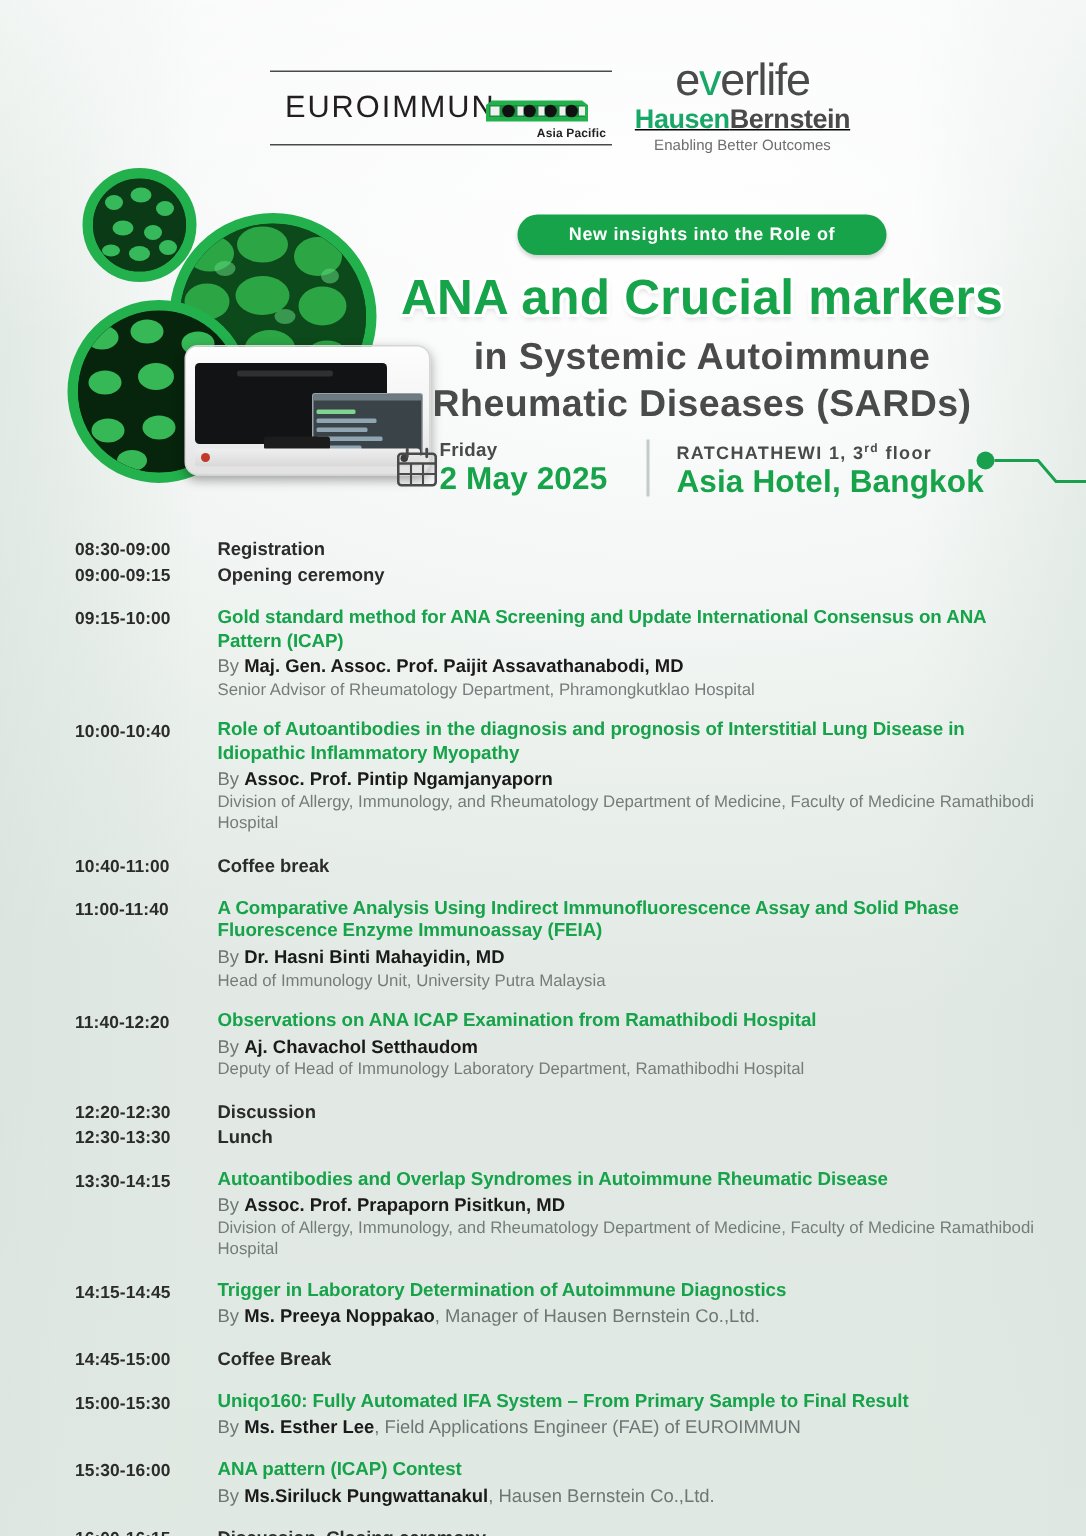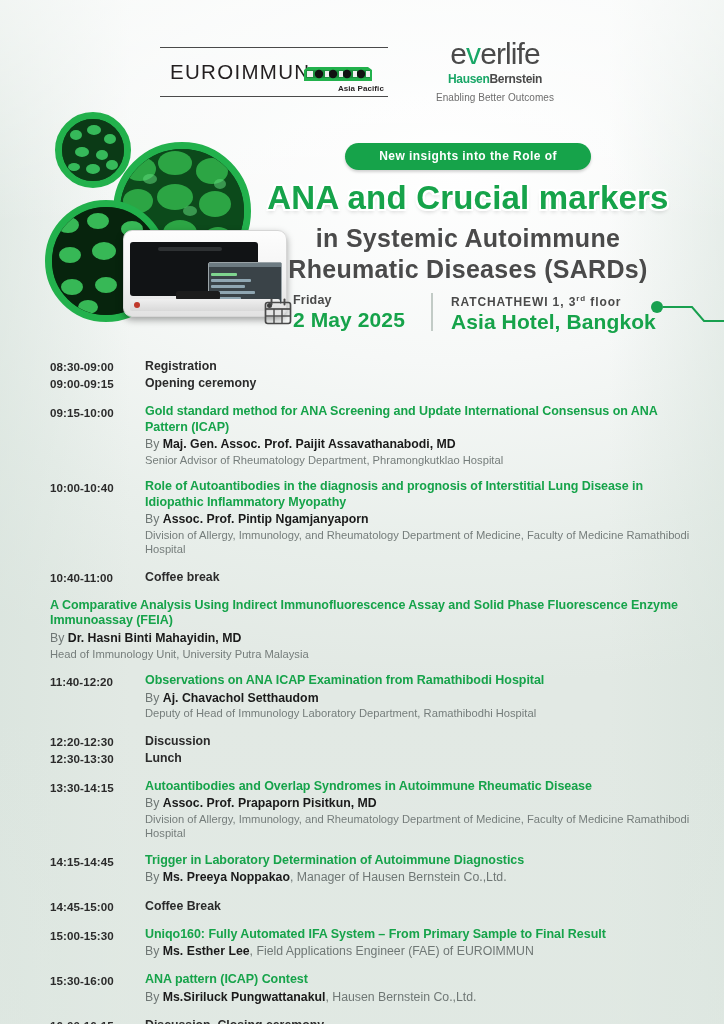--- a/index.html
+++ b/index.html
@@ -43,21 +43,21 @@
   
   #logo-bar {
     position: absolute;
     top: 38px;
     left: 0;
     width: 724px;
     height: 72px;
   }
   .euroimmun-logo {
     position: absolute;
-    left: 160px;
+    left: 180px;
     top: 9px;
     width: 228px;
     height: 56px;
   }
   .eu-rule {
     position: absolute;
     left: 0;
     width: 228px;
     height: 1px;
     background: #4a4a4a;
@@ -102,25 +102,26 @@
   .ev-word {
     font-size: 30px;
     font-weight: normal;
     letter-spacing: -0.9px;
     color: #4a4a4a;
     line-height: 32px;
     white-space: nowrap;
   }
   .ev-v { color: #19a767; }
   .ev-sub {
-    font-size: 12px;
+    font-size: 18px;
     font-weight: bold;
     letter-spacing: -0.3px;
     line-height: 18px;
     white-space: nowrap;
+    text-decoration: underline;
   }
   .ev-hausen { color: #19a767; }
   .ev-bern { color: #4a4a4a; }
   .ev-tag {
     font-size: 10px;
     color: #6d6d6d;
     letter-spacing: .05px;
     margin-top: 4px;
     white-space: nowrap;
   }
@@ -518,20 +519,21 @@
       </div>
       <div class="gap-md"></div>
       <div class="ag-item">
         <div class="ag-time">10:40-11:00</div>
         <div class="ag-body">
           <div class="ag-plain">Coffee break</div>
         </div>
       </div>
       <div class="gap-md"></div>
       <div class="ag-item">
+        <div class="ag-time">11:00-11:40</div>
         <div class="ag-body">
           <div class="ag-title">A Comparative Analysis Using Indirect Immunofluorescence Assay and Solid Phase Fluorescence Enzyme Immunoassay (FEIA)</div>
           <div class="ag-by"><span>By </span><b>Dr. Hasni Binti Mahayidin, MD</b></div>
           <div class="ag-aff">Head of Immunology Unit, University Putra Malaysia</div>
         </div>
       </div>
       <div class="gap-md"></div>
       <div class="ag-item">
         <div class="ag-time">11:40-12:20</div>
         <div class="ag-body">

